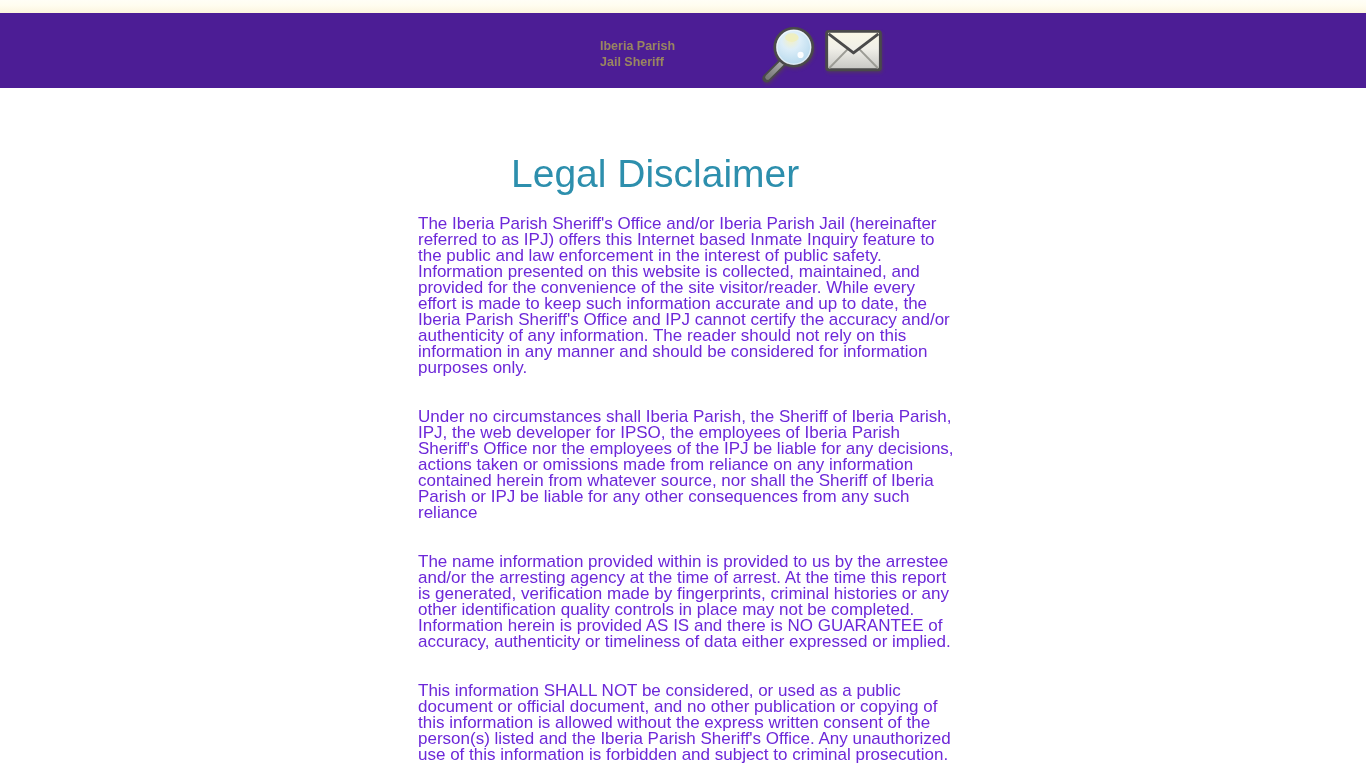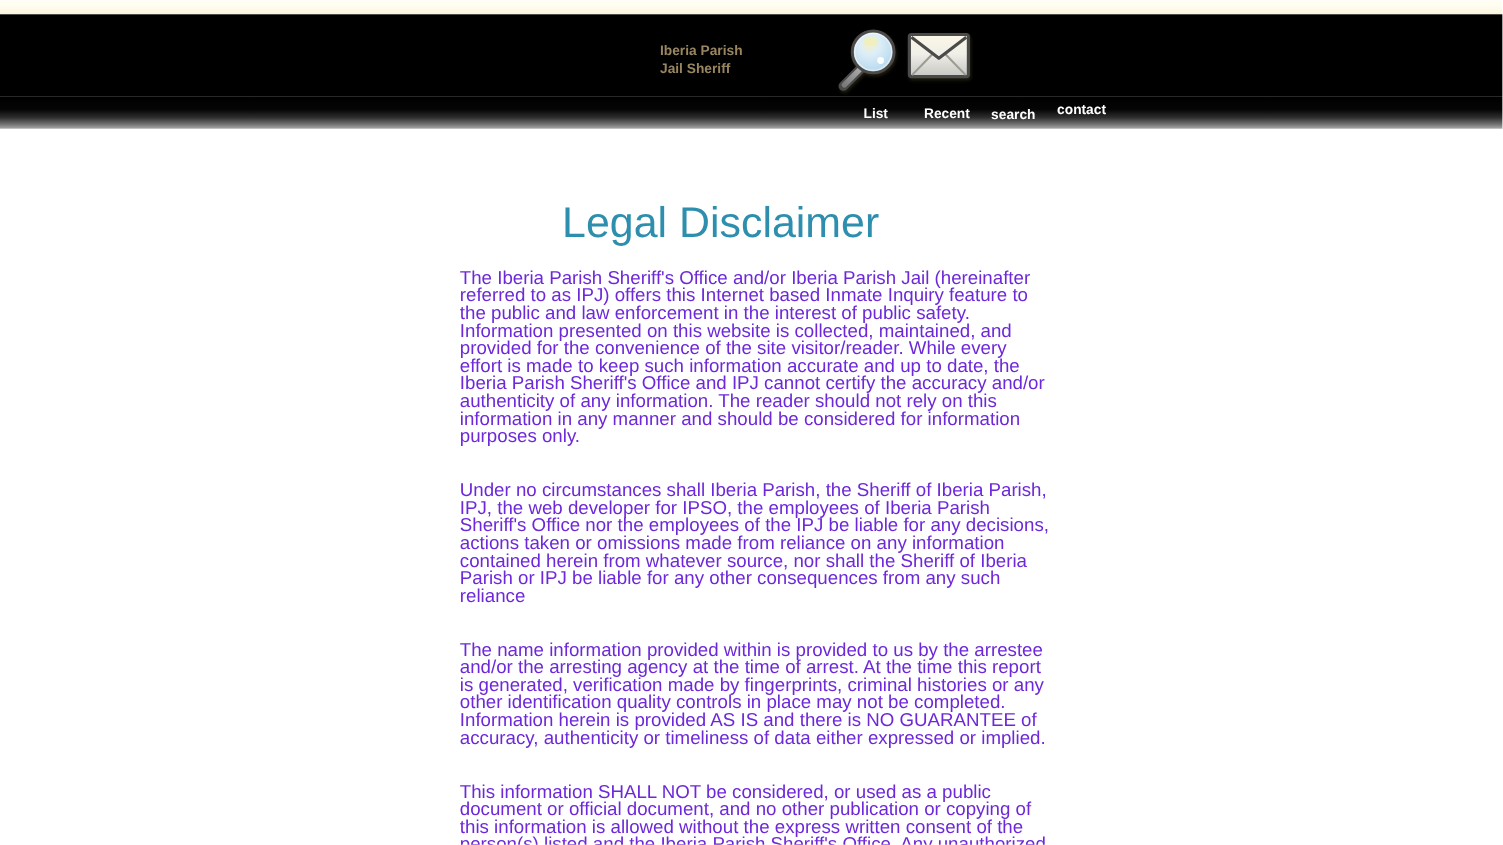--- a/index.html
+++ b/index.html
@@ -13,21 +13,21 @@
   
   .top-strip {
     height: 13px;
     background: linear-gradient(to bottom, #fffef6 0%, #fffdf0 40%, #fdf8e6 75%, #fcf4dc 100%);
   }
 
   
   .site-header {
     position: relative;
     height: 75px;
-    background: #000000;
+    background: #4c1d95;
   }
   .site-title {
     position: absolute;
     left: 600px;
     top: 25px;
     color: #998660;
     font-size: 12.5px;
     font-weight: bold;
     line-height: 16px;
     white-space: nowrap;
@@ -128,26 +128,20 @@
           </defs>
           <rect x="2.5" y="2.5" width="56" height="40" rx="2" fill="url(#envGrad)" stroke="#4a4a4a" stroke-width="3"></rect>
           <path d="M5 41 L24.5 21" fill="none" stroke="#9b9b94" stroke-width="2"></path>
           <path d="M56 41 L36.5 21" fill="none" stroke="#9b9b94" stroke-width="2"></path>
           <path d="M4.5 5 L30.5 25 L56.5 5" fill="none" stroke="#4a4a4a" stroke-width="3" stroke-linejoin="round"></path>
         </svg>
       </span>
     </div>
   </header>
 
-  <nav class="main-nav">
-    <a class="nav-0">List</a>
-    <a class="nav-1">Recent</a>
-    <a class="nav-2">search</a>
-    <a class="nav-3">contact</a>
-  </nav>
 
   <main class="content">
     <h1>Legal Disclaimer</h1>
     <p>The Iberia Parish Sheriff's Office and/or Iberia Parish Jail (hereinafter referred to as IPJ) offers this Internet based Inmate Inquiry feature to the public and law enforcement in the interest of public safety. Information presented on this website is collected, maintained, and provided for the convenience of the site visitor/reader. While every effort is made to keep such information accurate and up to date, the Iberia Parish Sheriff's Office and IPJ cannot certify the accuracy and/or authenticity of any information. The reader should not rely on this information in any manner and should be considered for information purposes only.</p>
     <p>Under no circumstances shall Iberia Parish, the Sheriff of Iberia Parish, IPJ, the web developer for IPSO, the employees of Iberia Parish Sheriff's Office nor the employees of the IPJ be liable for any decisions, actions taken or omissions made from reliance on any information contained herein from whatever source, nor shall the Sheriff of Iberia Parish or IPJ be liable for any other consequences from any such reliance</p>
     <p>The name information provided within is provided to us by the arrestee and/or the arresting agency at the time of arrest. At the time this report is generated, verification made by fingerprints, criminal histories or any other identification quality controls in place may not be completed. Information herein is provided AS IS and there is NO GUARANTEE of accuracy, authenticity or timeliness of data either expressed or implied.</p>
     <p>This information SHALL NOT be considered, or used as a public document or official document, and no other publication or copying of this information is allowed without the express written consent of the person(s) listed and the Iberia Parish Sheriff's Office. Any unauthorized use of this information is forbidden and subject to criminal prosecution.</p>
   </main>
 
 </div>

